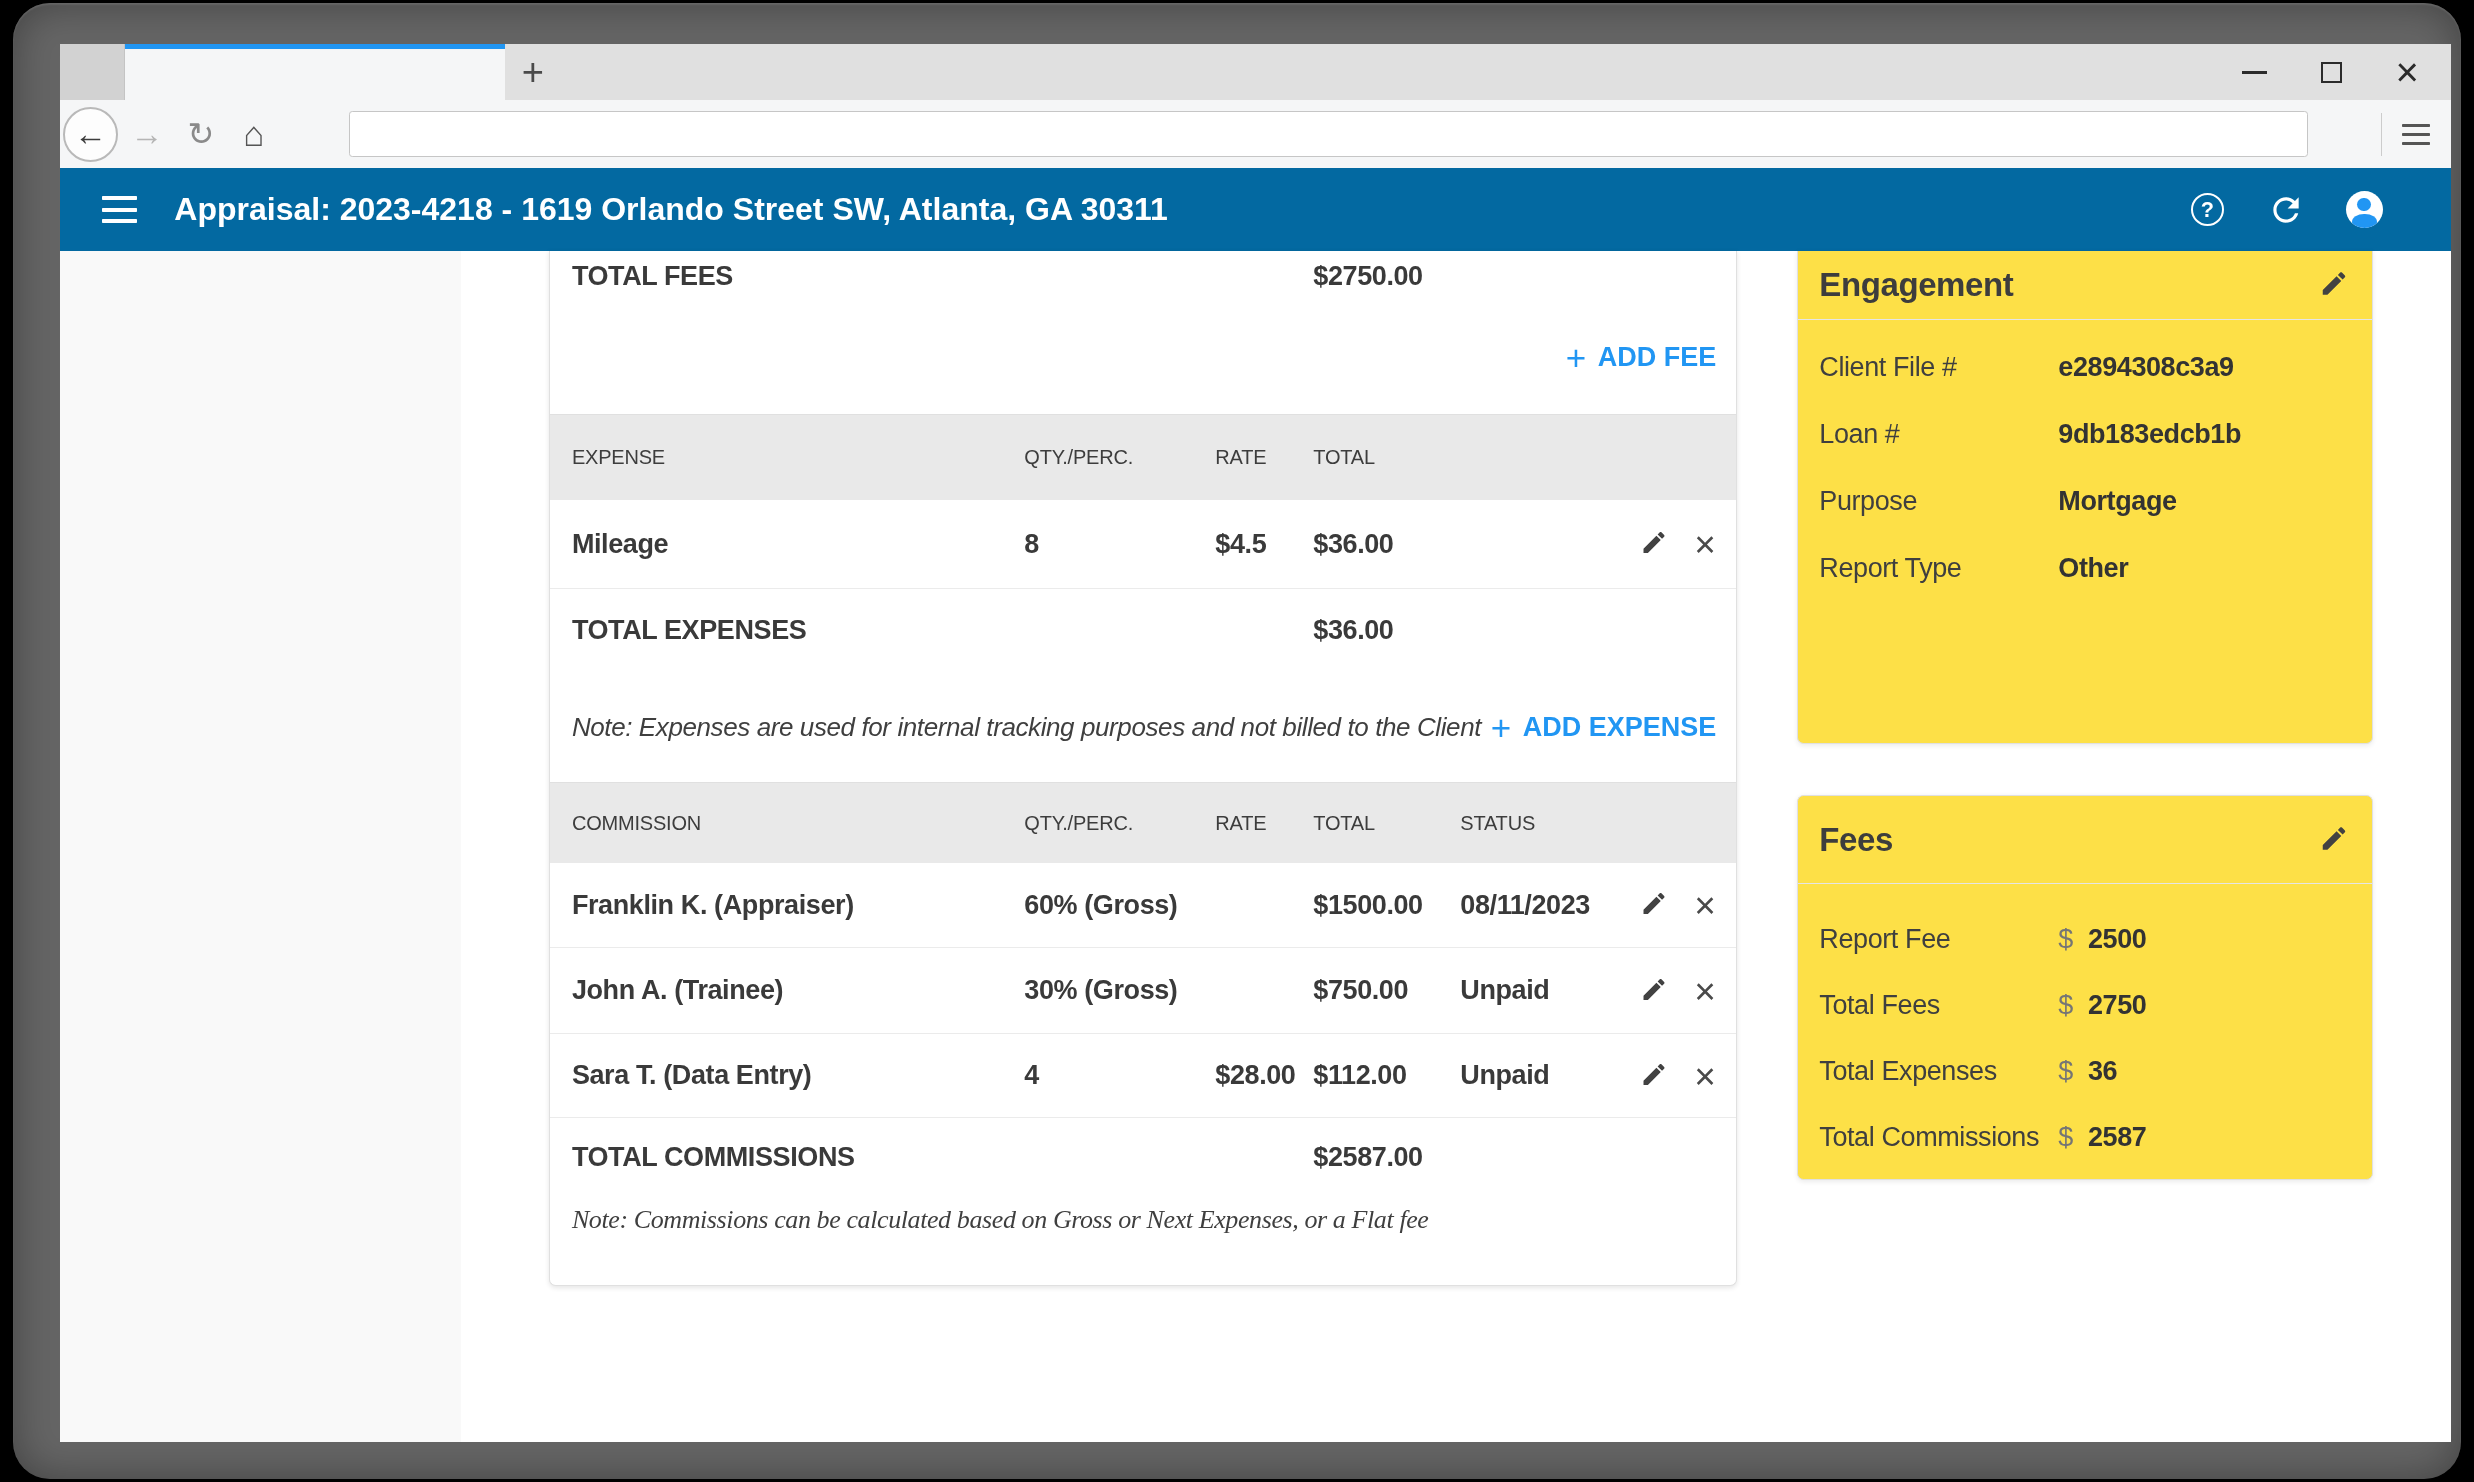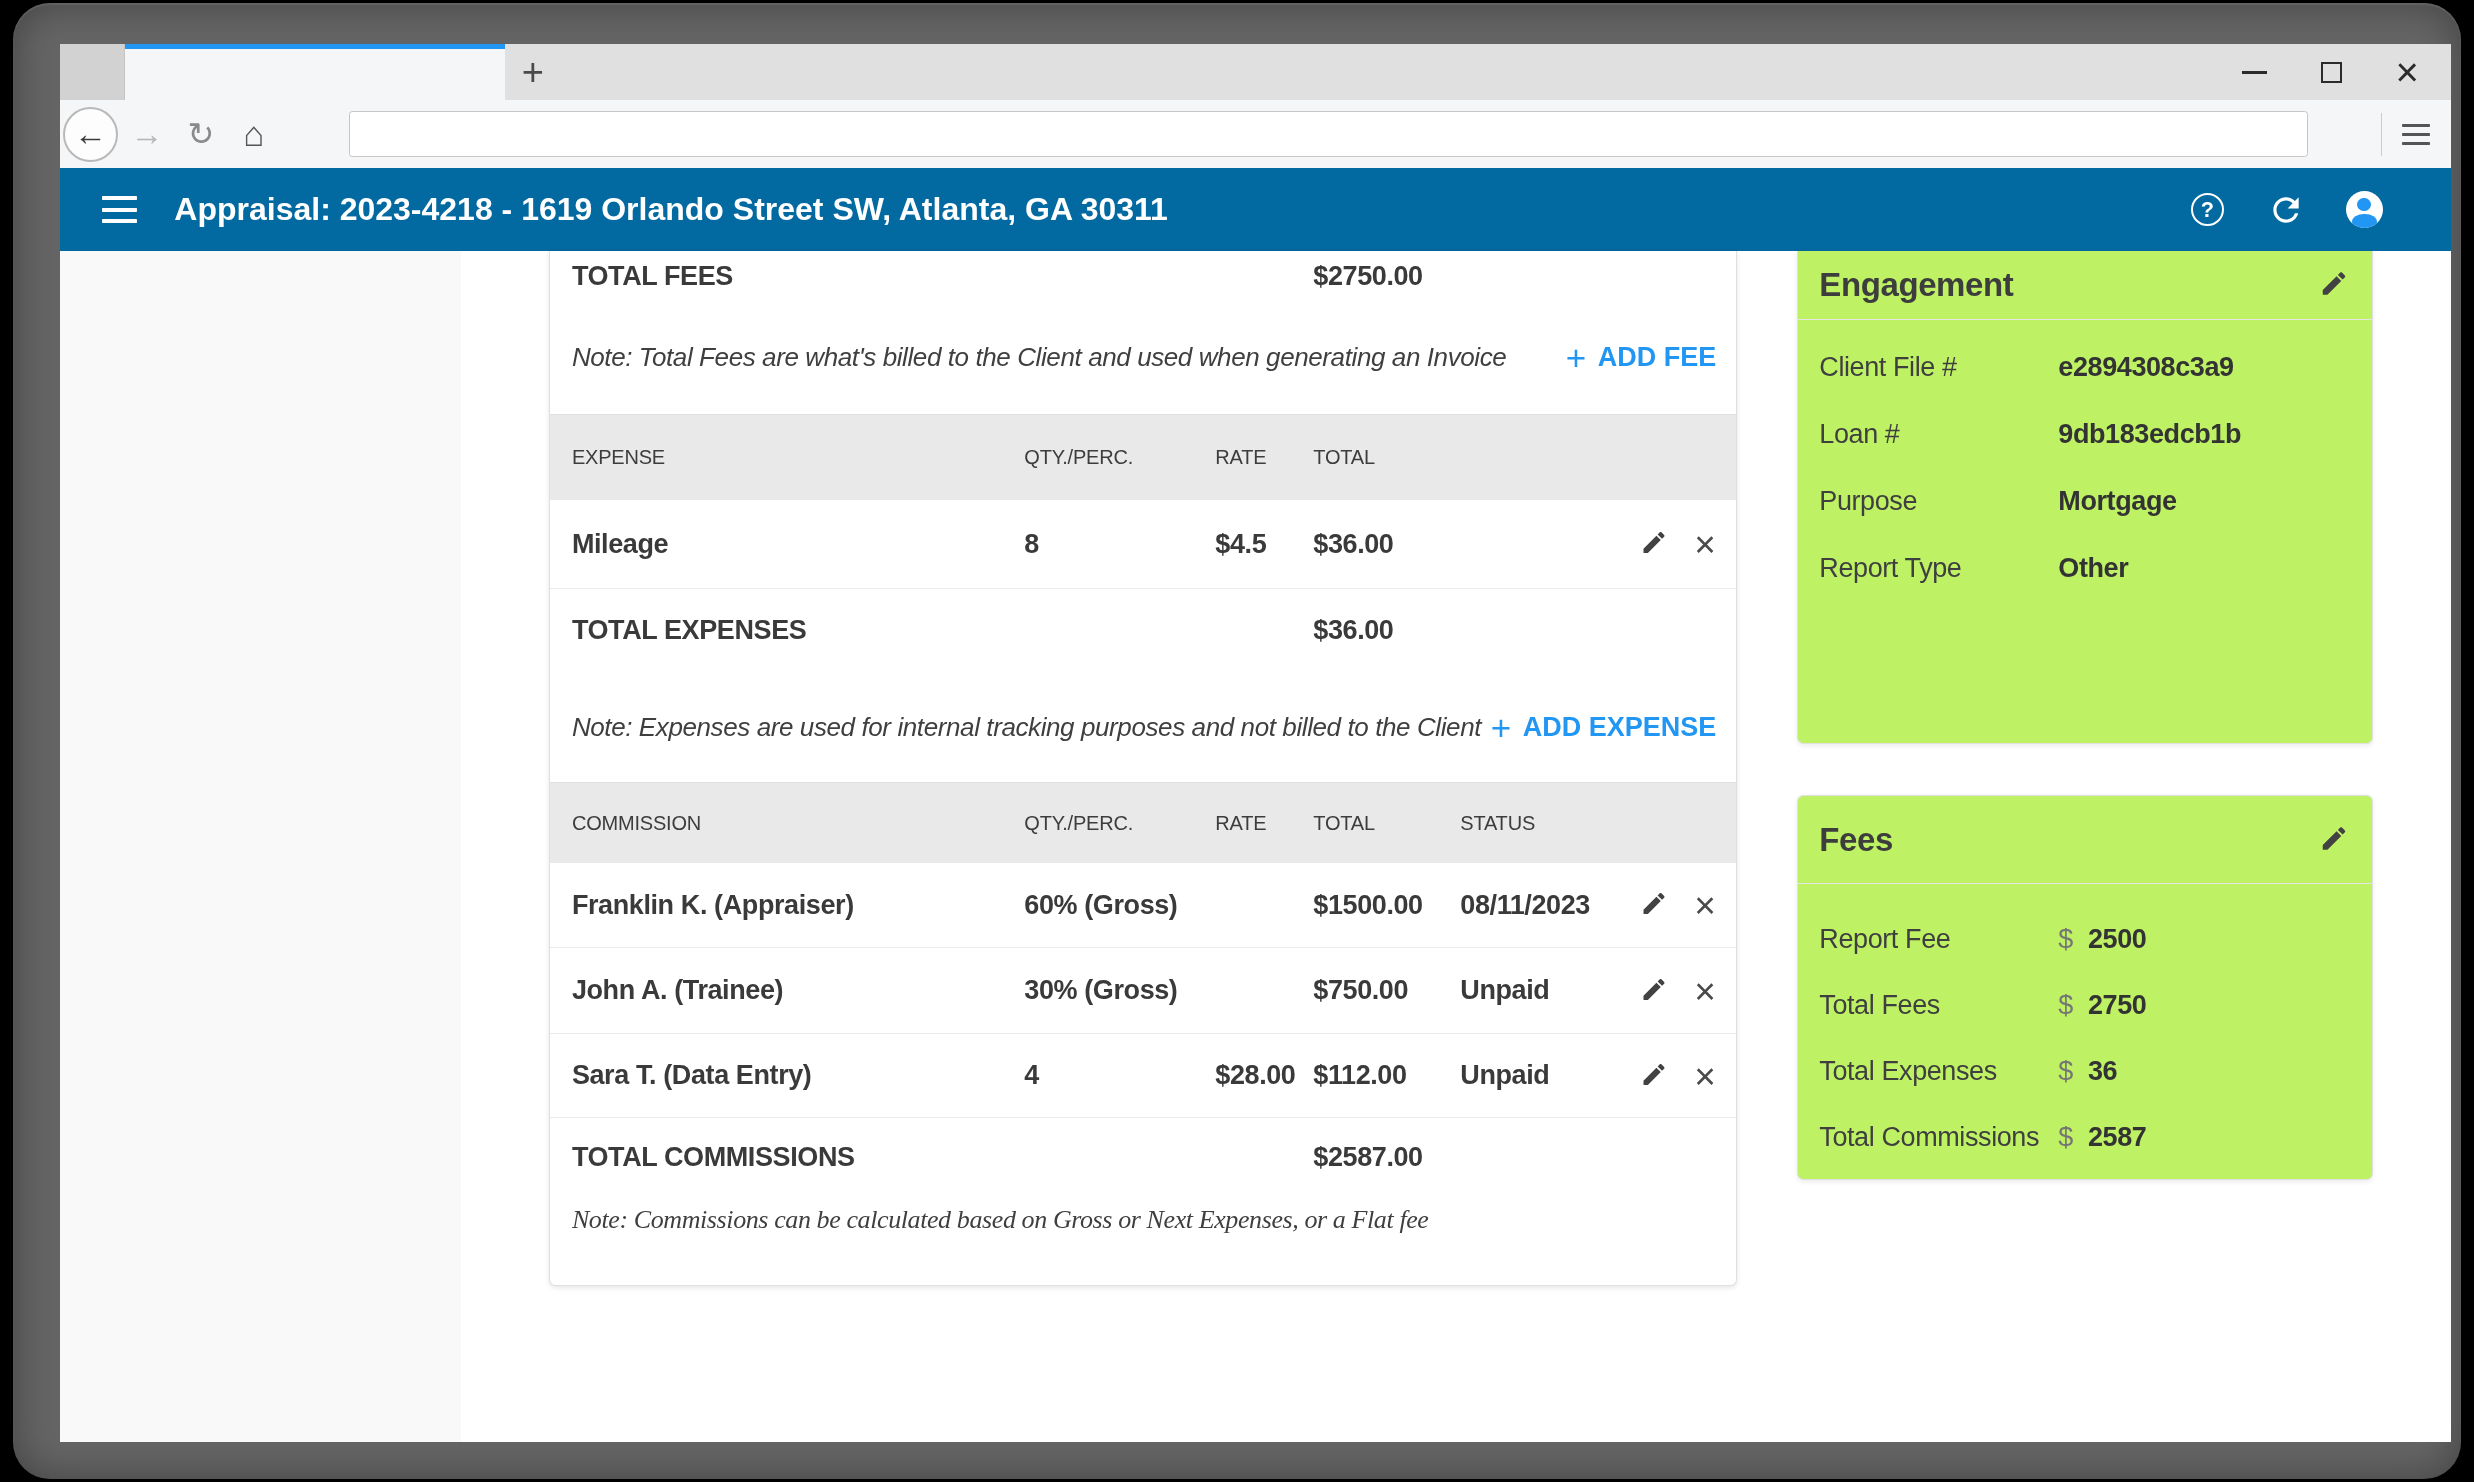--- a/index.html
+++ b/index.html
@@ -92,21 +92,21 @@
   .r-totalexp  { top:338px; height:83px; }
   .r-expnote   { top:421px; height:110px; }
   .r-comhdr    { top:531px; height:81px; }
   .r-com0      { top:612px; height:85px; }
   .r-com1      { top:697px; height:86px; }
   .r-com2      { top:783px; height:84px; }
   .r-totalcom  { top:867px; height:79px; }
   .r-comnote   { top:924px; height:89px;font-family:Liberation Serif, serif; }
 
   
-  .rcard { position:absolute; left:1737px; width:576px; background:#bef264; border:0.8px solid #e0e0e0;
+  .rcard { position:absolute; left:1737px; width:576px; background:#fde047; border:0.8px solid #e0e0e0;
            box-shadow:0 1.7px 5px rgba(0,0,0,.08); letter-spacing:-0.4px; }
   .engagement { top:0; height:493px; border-top:none; border-radius:0 0 6.6px 6.6px; }
   .feescard   { top:544px; height:385px; border-radius:6.6px; }
   .rtitle-row { position:absolute; left:0; top:0; width:100%; display:flex; align-items:center; }
   .engagement .rtitle-row { height:69px; border-bottom:0.8px solid #e5e5e5; }
   .feescard   .rtitle-row { height:88px; border-bottom:0.8px solid #e5e5e5; }
   .rtitle { margin-left:21px; font-size:33px; font-weight:700; color:#3d3d3d; }
   .redit { position:absolute; right:23px; top:50%; transform:translateY(-50%); }
   .fieldset { position:absolute; left:0; width:100%; }
   .engagement .fieldset { top:83px; }
@@ -197,21 +197,20 @@
       <div class="leftpanel"></div>
 
       <div class="maincard">
 
         <div class="mrow r-totalfees">
           <span class="cell c-name bold33">TOTAL FEES</span>
           <span class="cell c-total bold33">$2750.00</span>
         </div>
 
         <div class="mrow r-feenote">
-          <span class="note-text">Note: Total Fees are what's billed to the Client and used when generating an Invoice</span>
           <span class="addbtn">
             <span class="plus">+</span>
             <span>ADD FEE</span>
           </span>
         </div>
 
         <div class="mrow hdr r-exphdr">
           <span class="cell c-name">EXPENSE</span>
           <span class="cell c-qty">QTY./PERC.</span>
           <span class="cell c-rate">RATE</span>

